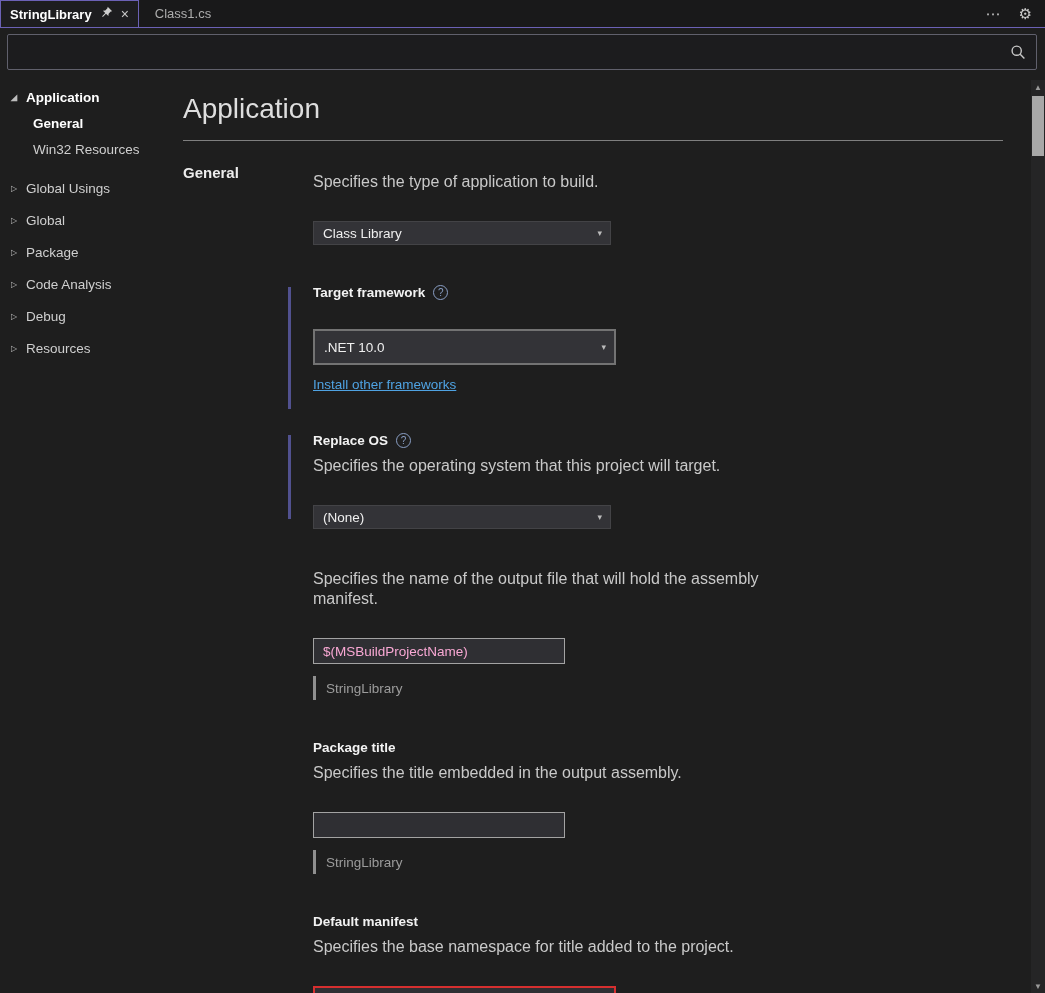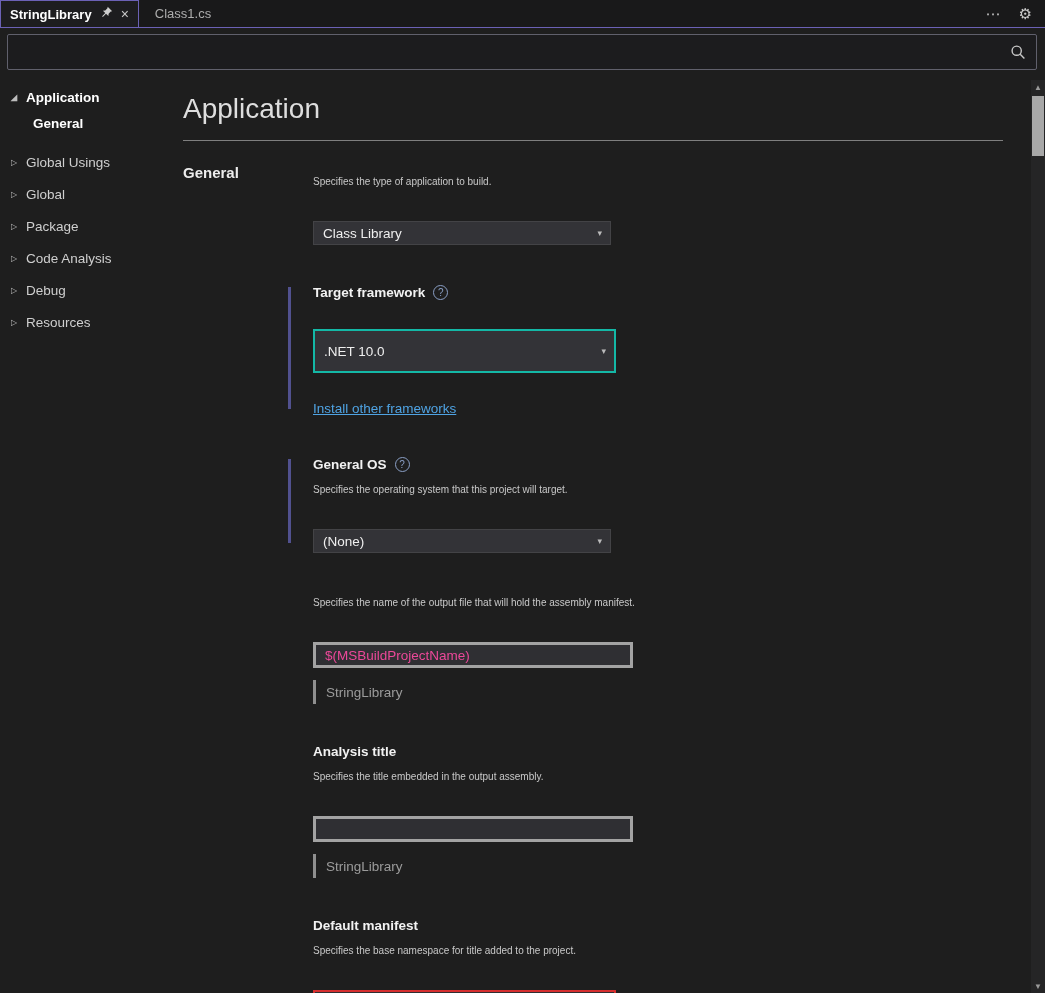--- a/index.html
+++ b/index.html
@@ -51,43 +51,43 @@
   
   .main { position: absolute; left: 183px; top: 80px; width: 848px; }
   .page-title { font-size: 28px; font-weight: 400; color: #DEDEDE; margin-top: 13px; }
   .title-rule { height: 1px; background: #7F7F7F; margin: 15px 28px 0 0; }
   .content { display: flex; margin-top: 23px; }
   .section-label { width: 130px; flex: none; font-size: 15px; font-weight: bold; color: #EDEDED; }
   .fields { flex: 1; }
 
   .field { margin-bottom: 40px; position: relative; }
   .field-label { font-size: 13.5px; font-weight: bold; color: #F2F2F2; display: flex; align-items: center; gap: 8px; }
-  .field-desc { font-size: 10px; color: #C9C9C9; line-height: 20px; margin-top: 8px; max-width: 500px; }
+  .field-desc { font-size: 16px; color: #C9C9C9; line-height: 20px; margin-top: 8px; max-width: 500px; }
   .control-row { margin-top: 29px; }
 
   .select {
     width: 298px; height: 24px; background: #333337; border: 1px solid #434346;
     display: flex; align-items: center; position: relative; padding: 0 9px;
     font-size: 13.5px; color: #EFEFEF; cursor: default;
   }
   .select .arrow { position: absolute; right: 8px; font-size: 9px; color: #BBBBBB; }
-  .select.highlight { border: 2px solid #14b8a6; height: 44px; width: 303px; }
+  .select.highlight { border: 2px solid #737373; height: 36px; width: 303px; }
 
   .text-input {
-    width: 320px; height: 26px; background: #2F2F33; border: 3px solid #a3a3a3;
-    color: #ec4899; font-size: 13.5px; padding: 0 9px; outline: none;
+    width: 252px; height: 26px; background: #2F2F33; border: 1px solid #a3a3a3;
+    color: #f9a8d4; font-size: 13.5px; padding: 0 9px; outline: none;
     font-family: "Liberation Sans", sans-serif;
   }
   .text-input.highlight { border: 2px solid #D62F2F; height: 28px; width: 303px; color: #E8E8E8; }
 
   .eval-row { display: flex; align-items: center; margin-top: 12px; height: 24px; }
   .eval-bar { width: 3px; height: 24px; background: #8F8F8F; flex: none; }
   .eval-text { margin-left: 10px; color: #9C9C9C; font-size: 13.5px; }
 
-  .fw-link { display: inline-block; margin-top: 28px; color: #4FA3E3; font-size: 13.5px; text-decoration: underline; cursor: pointer; }
+  .fw-link { display: inline-block; margin-top: 12px; color: #4FA3E3; font-size: 13.5px; text-decoration: underline; cursor: pointer; }
 
   .help {
     width: 15px; height: 15px; border-radius: 50%; border: 1px solid #8A9FC5;
     color: #8A9FC5; font-size: 10px; font-weight: normal;
     display: inline-flex; align-items: center; justify-content: center; cursor: default;
   }
 
   .mod-bar { position: absolute; left: -25px; top: 2px; width: 3px; background: #51518F; }
   .mod-bar.tf { height: 122px; }
   .mod-bar.os { height: 84px; }
@@ -134,20 +134,23 @@
   </div>
 
   <div class="sidebar">
     <div class="tree-row bold">
       <span class="expander">◢</span>
       <span>Application</span>
     </div>
     <div class="tree-row child selected">
       <span>General</span>
     </div>
+    <div class="tree-row child">
+      <span>Win32 Resources</span>
+    </div>
     <div class="group-spacer"></div>
     <div class="tree-row root-gap">
       <span class="expander">▷</span>
       <span>Global Usings</span>
     </div>
     <div class="tree-row root-gap">
       <span class="expander">▷</span>
       <span>Global</span>
     </div>
     <div class="tree-row root-gap">
@@ -198,21 +201,21 @@
               <span>.NET 10.0</span>
               <span class="arrow">▾</span>
             </div>
           </div>
           <a class="fw-link">Install other frameworks</a>
         </div>
 
         <div class="field">
           <div class="mod-bar os"></div>
           <div class="field-label">
-            <span>General OS</span>
+            <span>Replace OS</span>
             <span class="help">?</span>
           </div>
           <div class="field-desc">Specifies the operating system that this project will target.</div>
           <div class="control-row">
             <div class="select">
               <span>(None)</span>
               <span class="arrow">▾</span>
             </div>
           </div>
         </div>
@@ -223,21 +226,21 @@
             <input class="text-input" type="text" value="$(MSBuildProjectName)" style="">
           </div>
           <div class="eval-row">
             <span class="eval-bar"></span>
             <span class="eval-text">StringLibrary</span>
           </div>
         </div>
 
         <div class="field">
           <div class="field-label">
-            <span>Analysis title</span>
+            <span>Package title</span>
           </div>
           <div class="field-desc">Specifies the title embedded in the output assembly.</div>
           <div class="control-row">
             <input class="text-input" type="text" value="" style="">
           </div>
           <div class="eval-row">
             <span class="eval-bar"></span>
             <span class="eval-text">StringLibrary</span>
           </div>
         </div>

